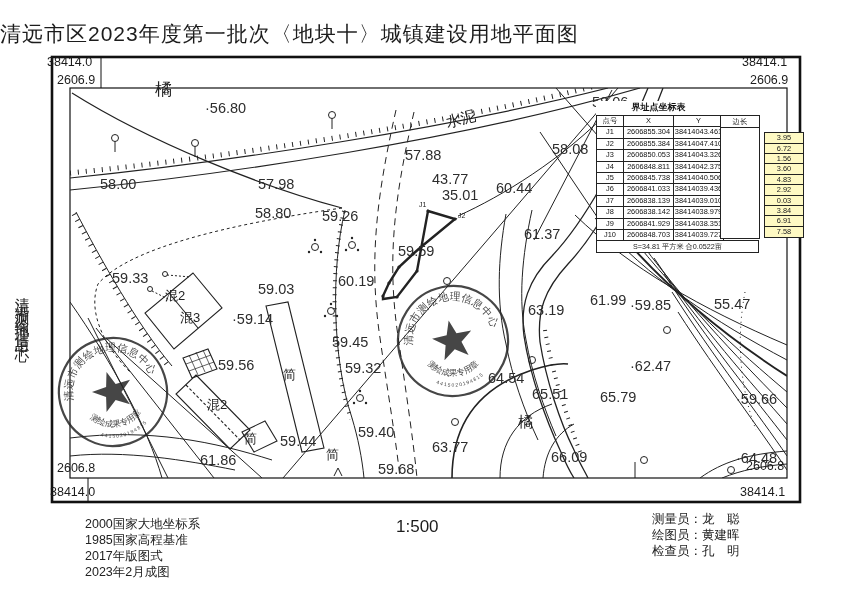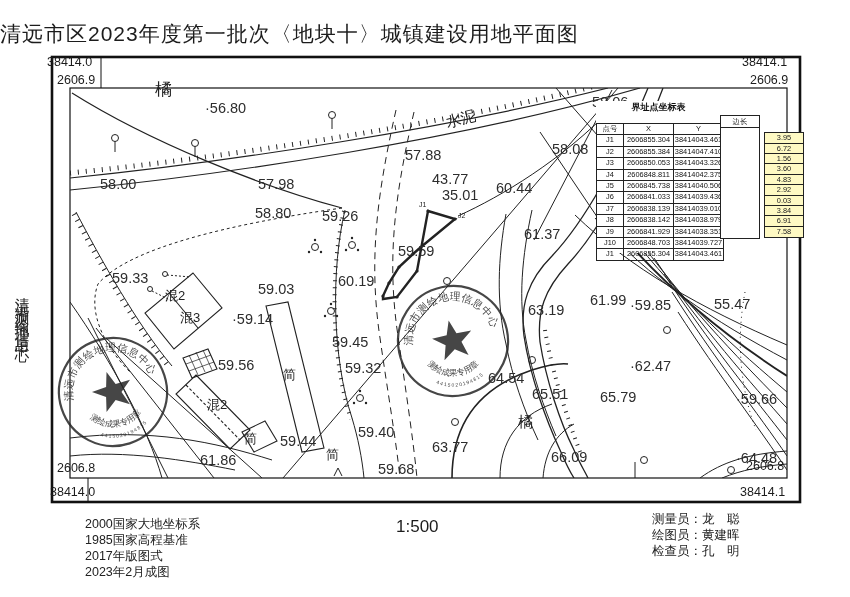--- a/index.html
+++ b/index.html
@@ -9,21 +9,21 @@
          letter-spacing:1px;font-weight:500;color:#1c1c1c;margin:0;}
   .side-text{position:absolute;left:12px;top:286px;writing-mode:vertical-rl;
              font-size:14.5px;letter-spacing:5px;color:#222;}
   svg{position:absolute;left:0;top:0;}
   .corner{position:absolute;font-size:12.5px;color:#1c1c1c;white-space:nowrap;}
   .spot{position:absolute;font-size:14.5px;color:#2d2d2d;white-space:nowrap;}
   .feat{position:absolute;color:#222;white-space:nowrap;}
   
   .coord-table{position:absolute;left:596px;top:101px;width:166px;height:152px;background:#fff;}
   .tbl-title{width:125px;text-align:center;font-size:9px;font-weight:bold;color:#111;}
-  .coord-table table{position:absolute;left:0;top:14px;border-collapse:collapse;margin-top:8px;}
+  .coord-table table{position:absolute;left:0;top:14px;border-collapse:collapse;}
   .coord-table th,.coord-table td{border:0.9px solid #222;font-size:7.4px;padding:0;
       text-align:center;height:10.4px;line-height:10.4px;font-weight:normal;color:#111;white-space:nowrap;}
   .col-pt{width:26px;} .col-x{width:49px;} .col-y{width:49px;}
   .edge-col{position:absolute;left:124px;top:14px;width:38px;height:122px;border:0.9px solid #222;background:#fff;}
   .edge-head{height:11px;line-height:11px;text-align:center;font-size:7.4px;border-bottom:0.9px solid #222;}
   .edge-cell{position:absolute;left:-1px;width:38px;height:10.4px;line-height:10.4px;border:0.9px solid #222;
       text-align:center;font-size:7.4px;background:#fef9c3;margin-left:44px;}
   .tbl-footer{position:absolute;left:0;top:139px;width:161px;height:11px;line-height:11px;
       border:0.9px solid #222;text-align:center;font-size:7.2px;background:#fff;}
   
@@ -367,20 +367,21 @@
           <div class="edge-cell" style="top: 37px;">1.56</div>
           <div class="edge-cell" style="top: 47.4px;">3.60</div>
           <div class="edge-cell" style="top: 57.8px;">4.83</div>
           <div class="edge-cell" style="top: 68.2px;">2.92</div>
           <div class="edge-cell" style="top: 78.6px;">0.03</div>
           <div class="edge-cell" style="top: 89px;">3.84</div>
           <div class="edge-cell" style="top: 99.4px;">6.91</div>
           <div class="edge-cell" style="top: 109.8px;">7.58</div>
         </div>
     </div>
+    <div class="tbl-footer">S=34.81 平方米 合0.0522亩</div>
   </div>
 
   <div class="notes" id="notes">
       <div>2000国家大地坐标系</div>
       <div>1985国家高程基准</div>
       <div>2017年版图式</div>
       <div>2023年2月成图</div>
     </div>
   <div class="scale">1:500</div>
   <div class="credits" id="credits">

